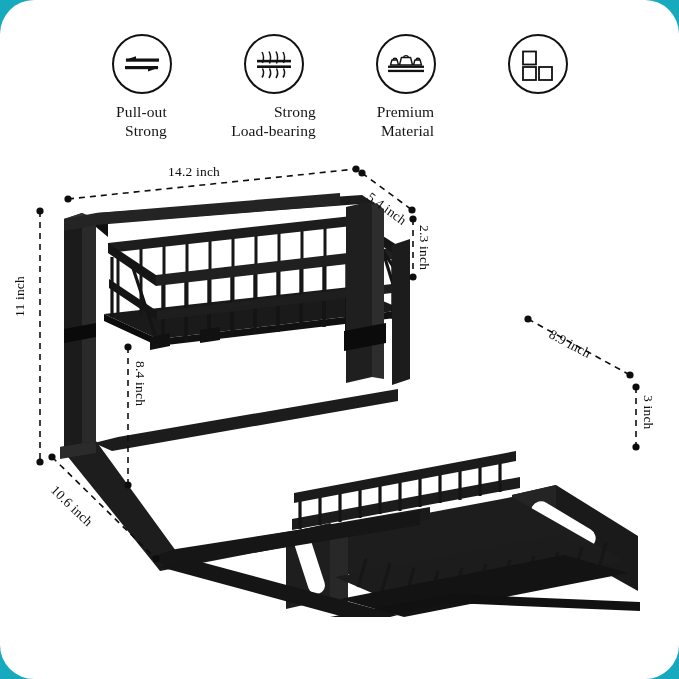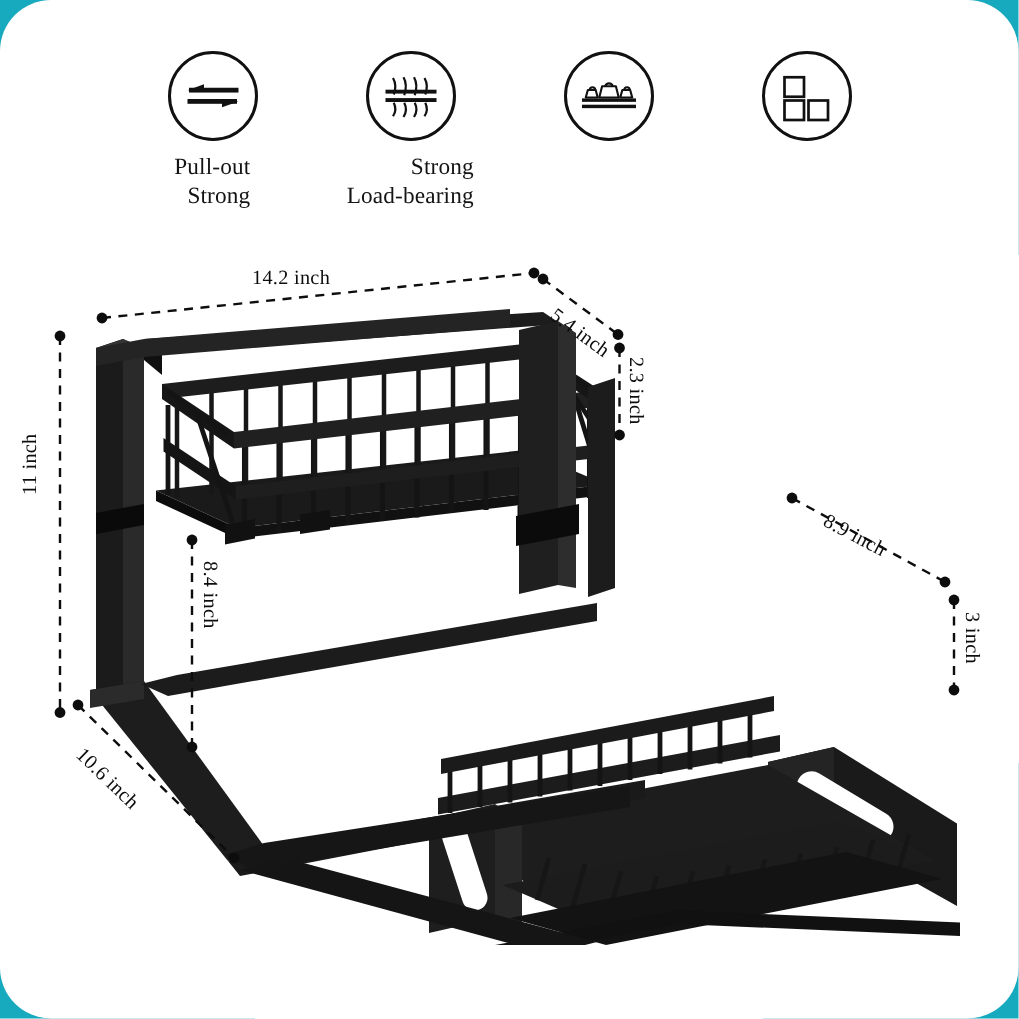--- a/index.html
+++ b/index.html
@@ -26,21 +26,21 @@
     width:60px; height:60px; border:2px solid #111; border-radius:50%;
     display:flex; align-items:center; justify-content:center;
   }
   .f-label {
     margin-top:9px; text-align:right; color:#141414;
     font-size:15.5px; line-height:1.22; letter-spacing:.1px;
   }
   .f-label .l2 { display:block; white-space:nowrap; }
 
   
-  #diagram { position:absolute; left:0; top:160px; width:676px; height:470px; }
+  #diagram { position:absolute; left:0; top:147px; width:676px; height:470px; }
   #diagram svg { display:block; }
 
   .dimtxt {
     font-family:"Liberation Serif","DejaVu Serif",serif;
     font-size:13.5px; fill:#0d0d0d; letter-spacing:.2px;
   }
 </style>
 </head>
 <body>
 
@@ -104,20 +104,24 @@
             <path d="M10.2 13 a1.8 1.8 0 0 1 3.6 0"></path>
 
             <path d="M30.5 18 L31.9 13 L37.1 13 L38.5 18 Z"></path>
             <path d="M33.2 13 a1.8 1.8 0 0 1 3.6 0"></path>
           </g>
           <g fill="#111">
             <rect x="5" y="18.6" width="36" height="2.3"></rect>
             <rect x="5" y="22.8" width="36" height="2.3"></rect>
           </g>
         </svg>
+      </div>
+      <div class="f-label">
+        <span>Premium</span>
+        <span class="l2">Material</span>
       </div>
     </div>
 
     <div class="feature">
       <div class="f-circle">
         <svg width="42" height="38" viewBox="0 0 42 38">
           <g stroke="#111" fill="none" stroke-width="1.8">
             <rect x="6" y="6.5" width="13" height="13"></rect>
             <rect x="6" y="22" width="13" height="13"></rect>
             <rect x="22" y="22" width="13" height="13"></rect>

